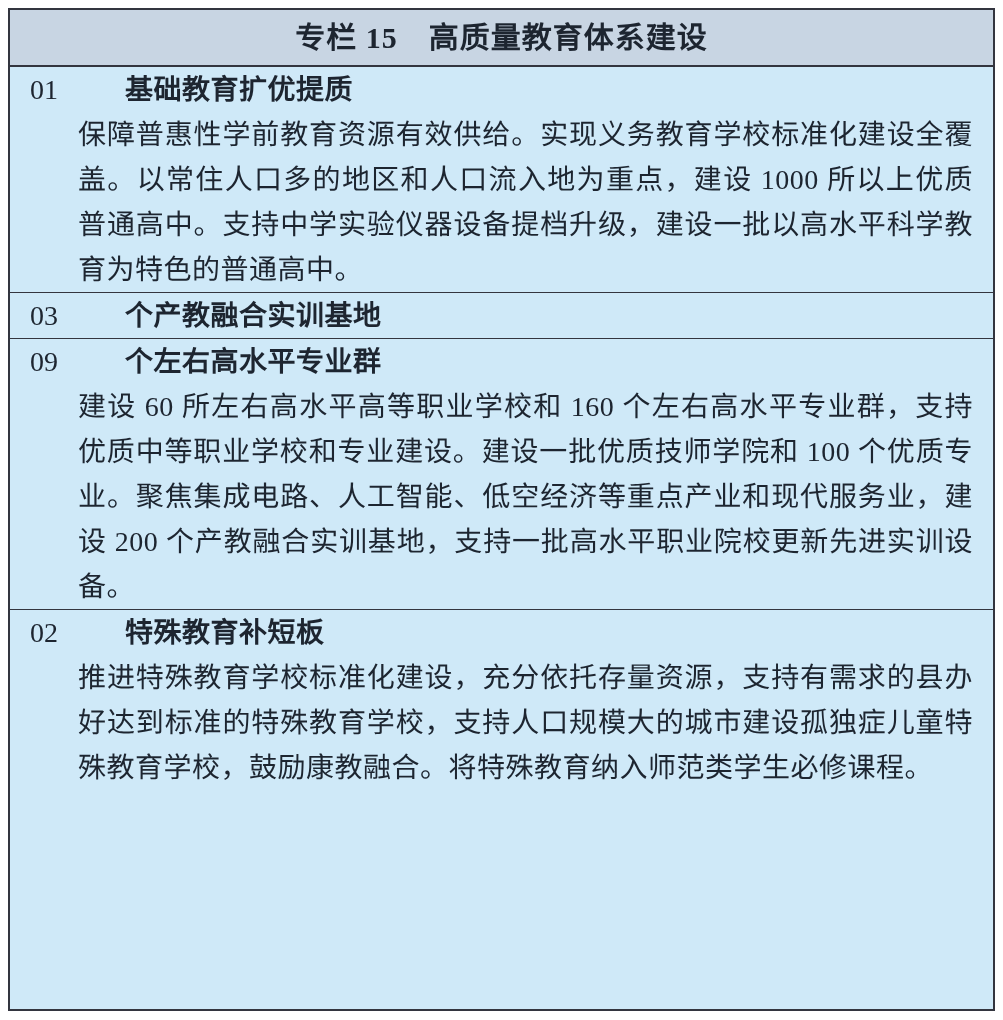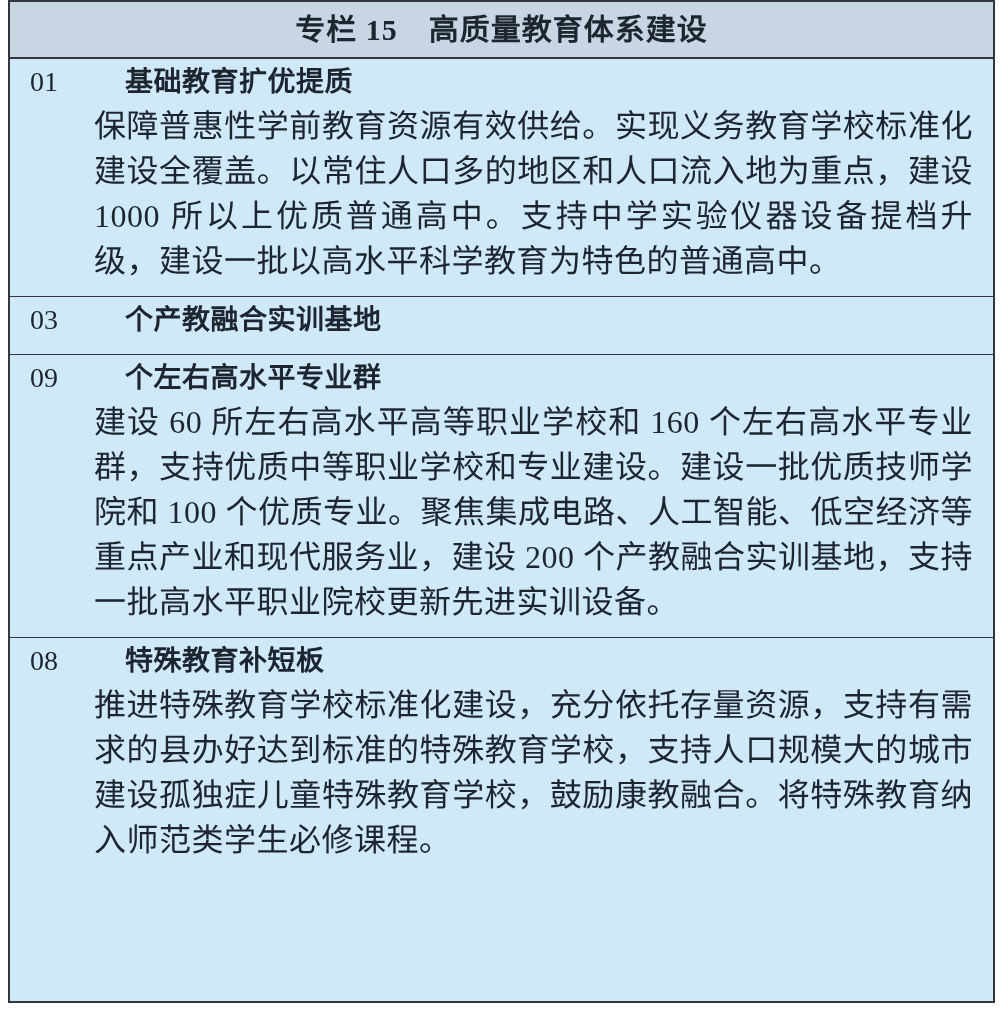--- a/index.html
+++ b/index.html
@@ -11,38 +11,38 @@
   * { box-sizing: border-box; }
   html, body {
     margin: 0; padding: 0;
     width: 1003px; height: 1020px;
     background: #ffffff;
     font-family: "Liberation Serif", "DejaVu Serif", serif;
     color: var(--text);
   }
   .panel {
     position: absolute;
-    left: 8px; top: 0;
+    left: 8px; top: 8px;
     width: 987px; height: 1003px;
     border: 2px solid var(--line);
     background: var(--body-bg);
     overflow: hidden;
   }
   .panel-header {
     background: var(--header-bg);
     border-bottom: 2px solid var(--line);
     height: 57px;
     line-height: 55px;
     text-align: center;
     font-size: 30px;
     font-weight: bold;
     letter-spacing: 1px;
   }
   .section {
-    padding: 0 20px 12px 20px;
+    padding: 0 20px 0 20px;
     border-bottom: 1.5px solid var(--line);
   }
   .section:last-child { border-bottom: none; }
   .section-head {
     display: flex;
     align-items: baseline;
     line-height: 45px;
     font-size: 28px;
   }
   .sec-num {
@@ -51,22 +51,22 @@
     font-family: "Liberation Serif", "DejaVu Serif", serif;
     font-weight: normal;
     flex: 0 0 auto;
   }
   .sec-title {
     font-weight: bold;
     letter-spacing: 0.5px;
     margin-left: 31px;
   }
   .sec-body {
-    margin: 0 0 0 64px;
-    font-size: 32px;
+    margin: 0 0 0 48px;
+    font-size: 28px;
     line-height: 45px;
     text-align: justify;
     text-justify: inter-ideograph;
     letter-spacing: 0.5px;
   }
 </style>
 </head>
 <body>
 
 <div class="panel">
@@ -90,18 +90,18 @@
   <section class="section">
     <div class="section-head">
       <span class="sec-num">09</span>
       <span class="sec-title">个左右高水平专业群</span>
     </div>
     <p class="sec-body">建设 60 所左右高水平高等职业学校和 160 个左右高水平专业群，支持优质中等职业学校和专业建设。建设一批优质技师学院和 100 个优质专业。聚焦集成电路、人工智能、低空经济等重点产业和现代服务业，建设 200 个产教融合实训基地，支持一批高水平职业院校更新先进实训设备。</p>
   </section>
 
   <section class="section">
     <div class="section-head">
-      <span class="sec-num">08</span>
+      <span class="sec-num">02</span>
       <span class="sec-title">特殊教育补短板</span>
     </div>
     <p class="sec-body">推进特殊教育学校标准化建设，充分依托存量资源，支持有需求的县办好达到标准的特殊教育学校，支持人口规模大的城市建设孤独症儿童特殊教育学校，鼓励康教融合。将特殊教育纳入师范类学生必修课程。</p>
   </section>
 </div>
 
 </body></html>

